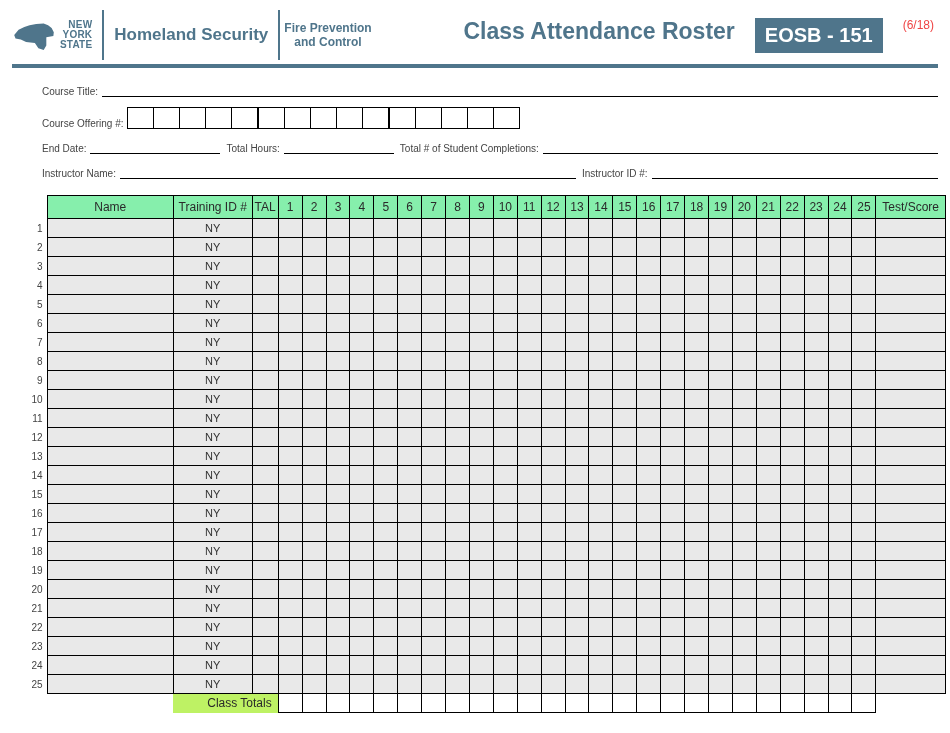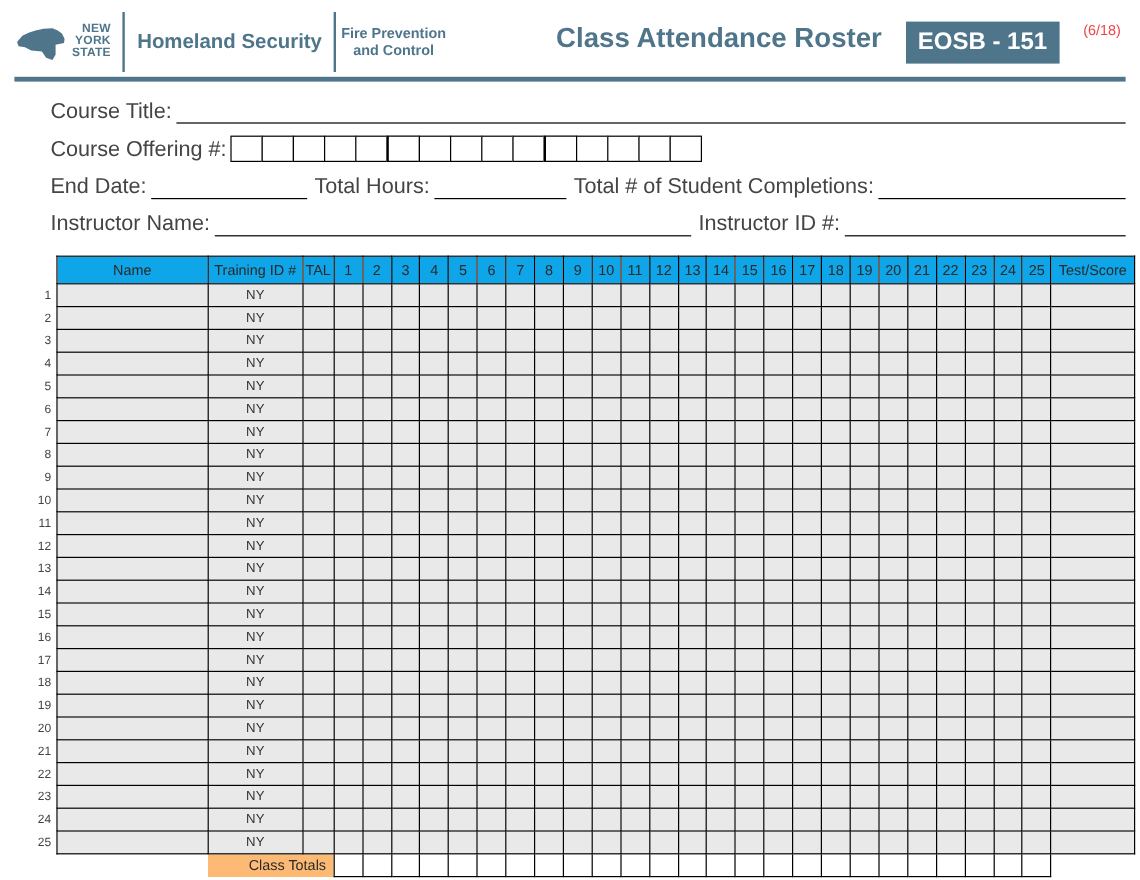--- a/index.html
+++ b/index.html
@@ -87,21 +87,21 @@
   }
   .rev-text {
     color: #ef4444;
     font-size: 12px;
     padding-right: 4px;
   }
 
   
   .form-area {
     padding: 14px 0 6px 30px;
-    font-size: 18px;
+    font-size: 10px;
     color: #444;
   }
   .form-row {
     display: flex;
     align-items: flex-end;
     margin-bottom: 10px;
     gap: 6px;
   }
   .field {
     display: flex;
@@ -140,21 +140,21 @@
     border: 1px solid #000;
     padding: 0;
     height: 18px;
     font-size: 11px;
     text-align: center;
     vertical-align: middle;
     overflow: hidden;
     background: #e9e9e9;
   }
   table.roster th {
-    background: #0ea5e9;
+    background: #86efac;
     font-weight: 400;
     height: 22px;
     font-size: 12px;
   }
   table.roster .rownum {
     border: none;
     background: #fff;
     width: 18px;
     text-align: right;
     padding-right: 4px;
@@ -167,21 +167,21 @@
   .col-tal  { width: 22px; font-size: 10px; }
   .col-sess { width: 20px; }
   .col-test { width: 60px; font-size: 10px; }
   td.name-cell { text-align: left; padding-left: 4px; }
   td.tid-cell  { text-align: left; padding-left: 3px; font-size: 10px; color: #333; }
 
   
   tr.totals td { background: #fff; }
   tr.totals td.blank { border: none; background: #fff; }
   tr.totals td.label {
-    border: none; background: #fdba74;
+    border: none; background: #bef264;
     text-align: right; padding-right: 6px; font-size: 12px;
   }
 </style>
 </head>
 <body>
 
 <div class="page">
 
   <div class="header">
     <div class="nys-logo">

